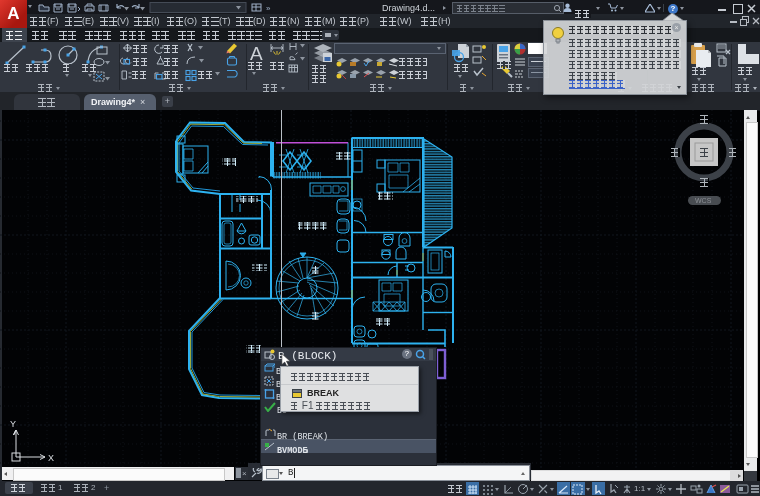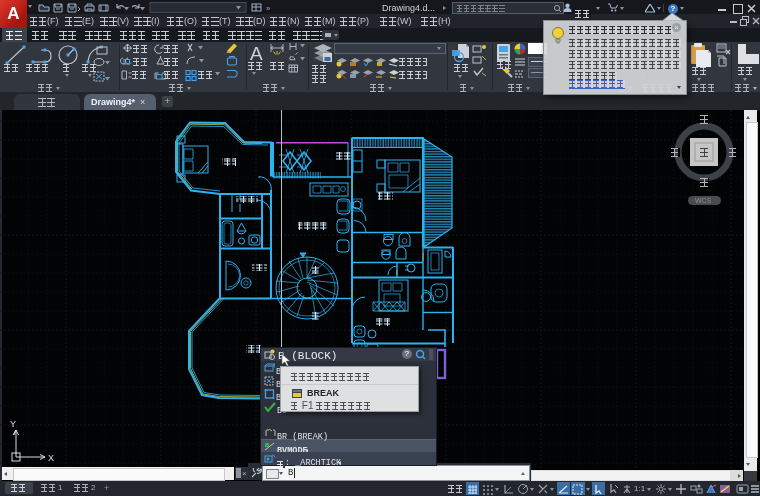--- a/index.html
+++ b/index.html
@@ -849,25 +849,20 @@
         <path d="M1 6 l3 4 7 -8" stroke="#38b048" stroke-width="2" fill="none"></path>
       </svg><span>BO</span></div>
  <div class="row hl" style="top:91px"><svg class="ric" width="12" height="11">
         <path d="M1 9 L10 2" stroke="#b9c2cc"></path>
         <rect x="1" y="2" width="4" height="4" fill="#38b048"></rect>
       </svg><span style="font-weight:bold">BVMODE</span><span class="abs" style="right:3px;color:#cfd4da;font-size:7px"><i class="tl"></i></span></div>
  <div class="row" style="top:78px"><svg class="ric" width="12" height="11">
         <path d="M2 9 V4 a1 1 0 0 1 1 -1 h2 M9 3 h1 a1 1 0 0 1 1 1 v5" fill="none" stroke="#b9c2cc"></path>
         <path d="M5 2 l3 2" stroke="#e8a832"></path>
       </svg><span>BR (BREAK)</span></div>
- <div class="row arow" style="top:104px"><svg class="ric" width="12" height="11">
-        <rect x="1" y="3" width="7" height="6" fill="none" stroke="#49a3e8"></rect>
-        <path d="M8 2 a3 3 0 0 1 3 3" stroke="#8a63d6" fill="none"></path>
-        <circle cx="4" cy="6" r="1.5" fill="#49a3e8"></circle>
-      </svg><span><span class="z8" style="width:8px;--g:#333945;color:#dfe3e8;height:7px"></span>: _ARCHTICK</span><span class="abs" style="right:3px;color:#cfd4da;font-size:7px"><i class="tl"></i></span></div>
 </div>
 
 <div class="abs" id="stip" style="left:280px;top:366px;width:137px;height:44px;background:#dfe0e1;border:1px solid #9aa0a8;box-shadow:2px 2px 4px rgba(0,0,0,.5)">
  <span class="z8 abs" style="left:10px;top:6px;width:80px;--g:#dfe0e1;color:#4a4f56"></span>
  <div class="abs" style="left:0;top:17px;width:137px;height:1px;background:#c8cacd"></div>
  <svg class="abs" style="left:10px;top:21px" width="12" height="11">
       <rect x="1" y="1" width="10" height="9" fill="#3a4148"></rect>
       <rect x="2" y="5" width="8" height="4" fill="#e8c832"></rect>
       <rect x="2" y="2" width="8" height="2" fill="#6a727e"></rect>
     </svg>

